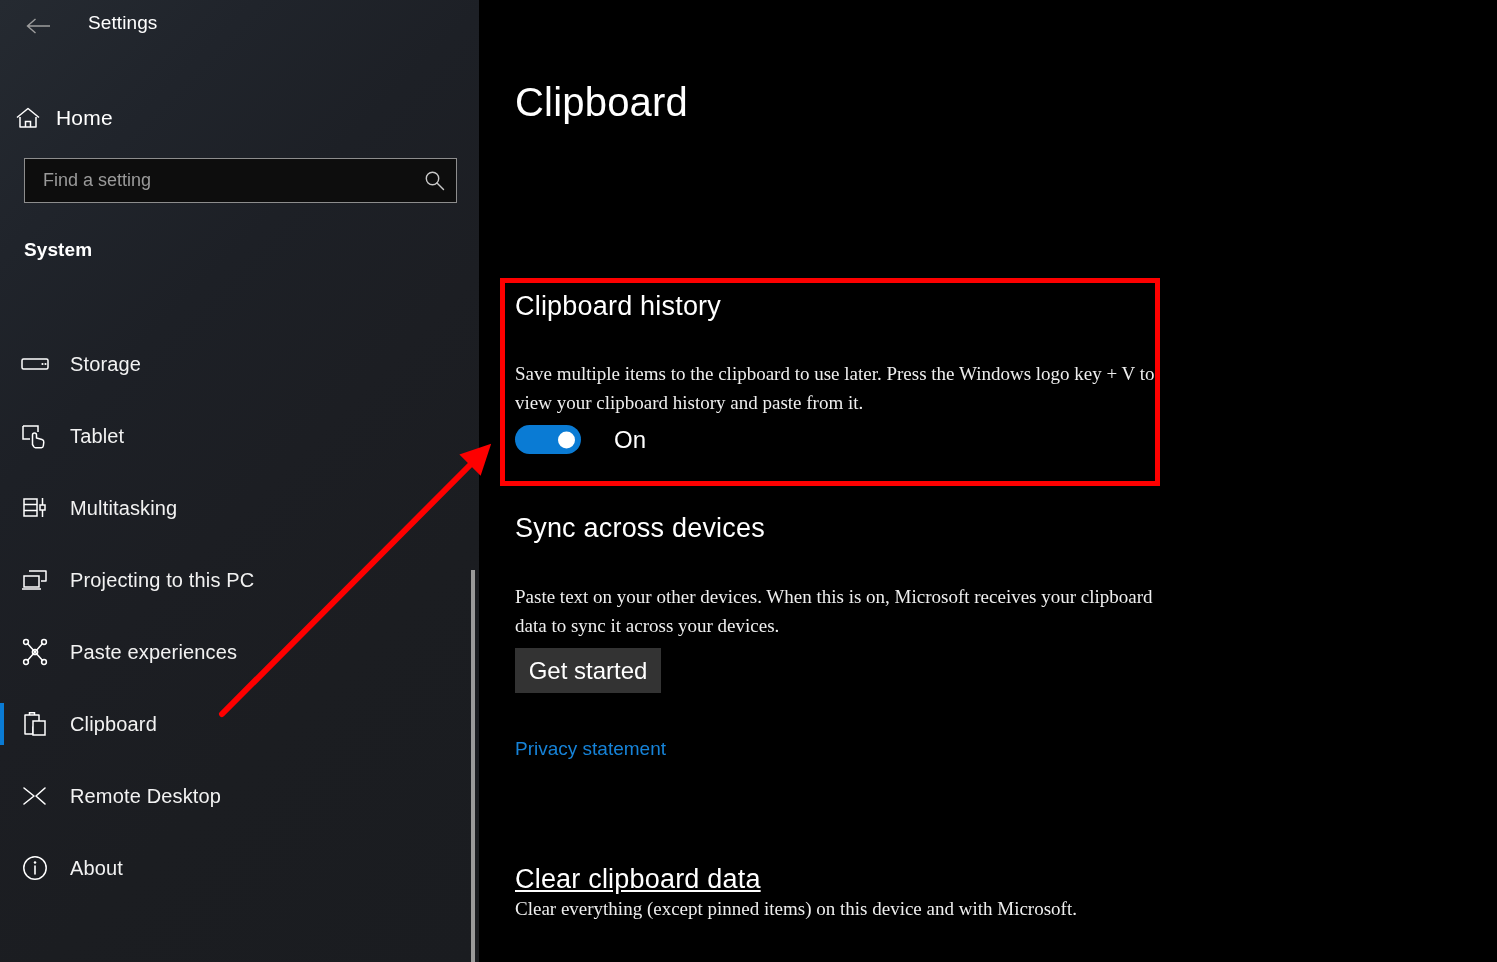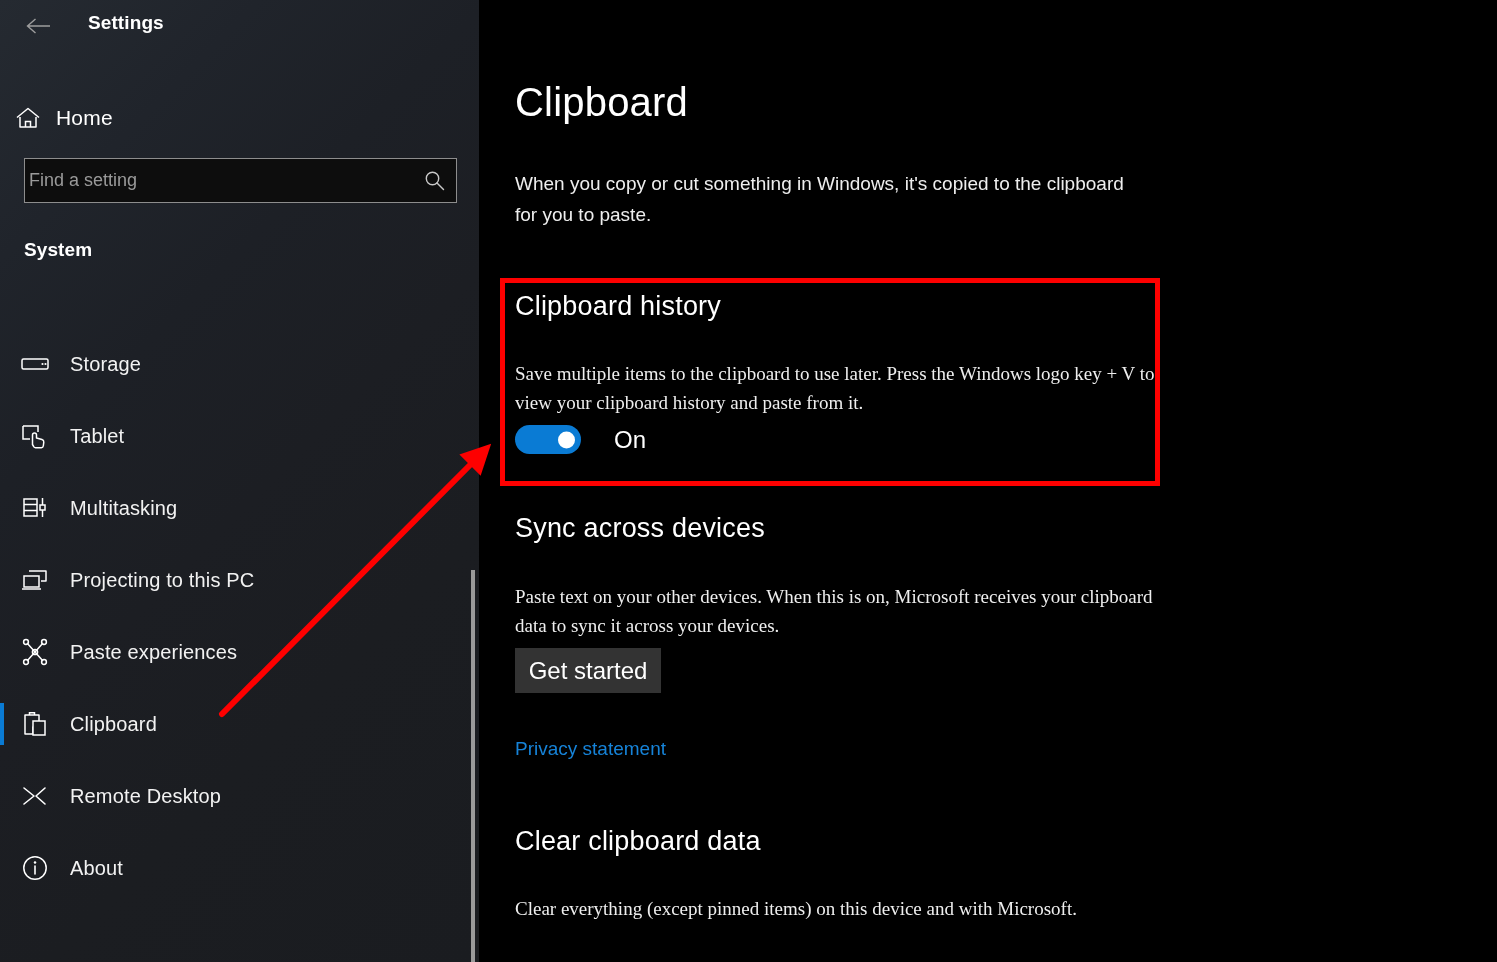--- a/index.html
+++ b/index.html
@@ -18,39 +18,39 @@
     overflow: hidden;
   }
   #titlebar { position: absolute; left: 0; top: 0; width: 479px; height: 52px; }
   #back-btn {
     position: absolute; left: 18px; top: 8px; width: 40px; height: 36px;
     display: flex; align-items: center; justify-content: center;
   }
   #back-btn svg { display: block; }
   #app-title {
     position: absolute; left: 88px; top: 12px;
-    font-size: 19px; color: #ffffff; font-weight: 700; letter-spacing: .1px;
+    font-size: 19px; color: #ffffff; font-weight: 400; letter-spacing: .1px;
   }
 
   #home-row {
     position: absolute; left: 0; top: 90px; width: 479px; height: 40px;
     display: flex; align-items: flex-end;
   }
   #home-row .ic { width: 56px; display: flex; justify-content: center; align-items: center; }
   #home-row .lbl { font-size: 21px; color: #ffffff; letter-spacing: .2px; }
 
   #search-box {
     position: absolute; left: 24px; top: 158px; width: 433px; height: 45px;
     border: 1.5px solid #8d8d8d; background: #0d0d0d;
     display: flex; align-items: center;
   }
   #search-input {
     flex: 1; height: 100%; background: transparent; border: none; outline: none;
     color: #e6e6e6; font-size: 18px; font-family: "Liberation Sans", sans-serif;
-    padding: 0 4px;
+    padding: 0 18px;
   }
   #search-input::placeholder { color: #9a9a9a; opacity: 1; }
   #search-icon-wrap { width: 44px; display: flex; align-items: center; justify-content: center; }
 
   #group-label {
     position: absolute; left: 24px; top: 239px;
     font-size: 19px; color: #ffffff; font-weight: 700; letter-spacing: .1px;
   }
 
   #navlist { position: absolute; left: 0; top: 328px; width: 479px; }
@@ -116,21 +116,21 @@
   #get-started {
     position: absolute; left: 36px; top: 648px; width: 146px; height: 45px;
     background: #333333; border: none; color: #ffffff;
     font-size: 24px; font-family: "Liberation Sans", sans-serif; cursor: default;
   }
   #privacy-link {
     position: absolute; left: 36px; top: 738px;
     font-size: 19px; color: #1683d8; text-decoration: none; cursor: default;
   }
 
-  #clear-h { left: 36px; top: 826px; }
+  #clear-h { left: 36px; top: 864px; text-decoration: underline; }
   #clear-p { left: 36px; top: 894px; width: 600px; }
 
   
   #annot { position: absolute; left: 0; top: 0; width: 1497px; height: 962px; pointer-events: none; }
   #redbox {
     position: absolute; left: 500px; top: 278px; width: 660px; height: 208px;
     border: 5px solid #fe0000;
   }
 </style>
 </head>
@@ -273,21 +273,20 @@
       </div>
 
     </div>
 
     <div id="sb-track"></div>
   </div>
 
   <div id="main">
 
     <div id="page-title">Clipboard</div>
-    <div id="page-desc">When you copy or cut something in Windows, it's copied to the clipboard for you to paste.</div>
 
     <div class="sec-h" id="hist-h">Clipboard history</div>
     <div class="sec-p" id="hist-p">Save multiple items to the clipboard to use later. Press the Windows logo key + V to view your clipboard history and paste from it.</div>
 
     <div id="toggle-row">
       <div id="toggle">
         <span class="knob"></span>
       </div>
       <span id="toggle-label">On</span>
     </div>

